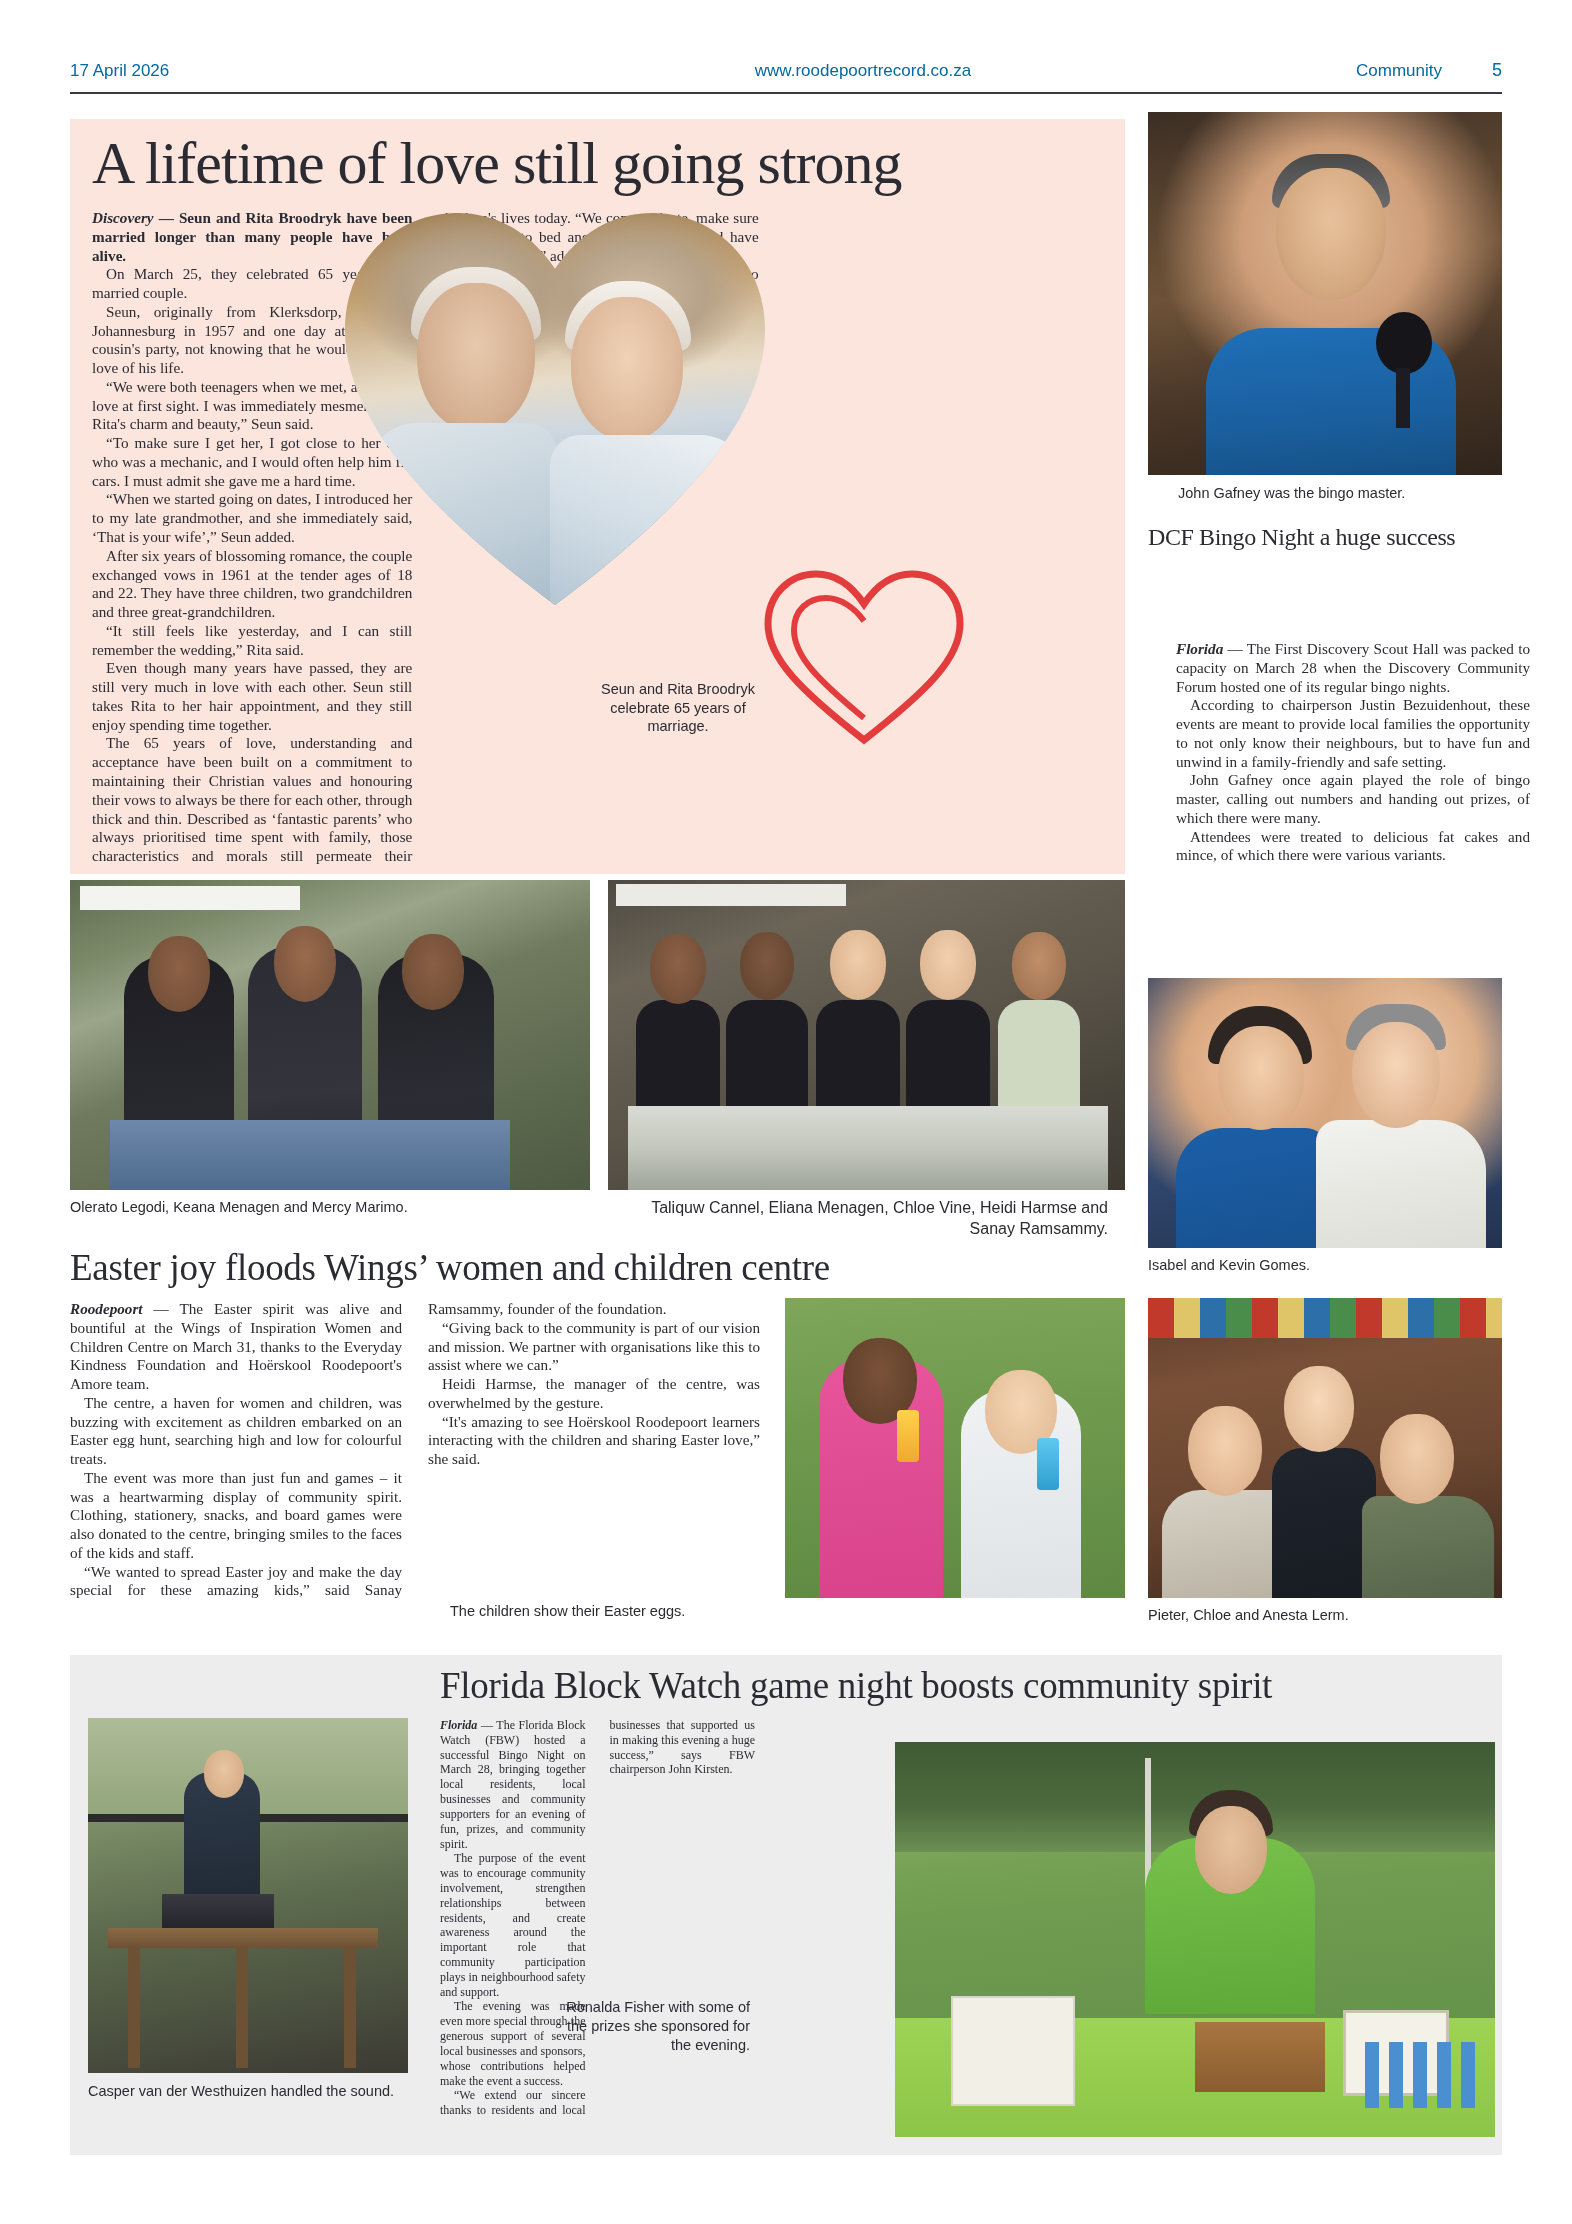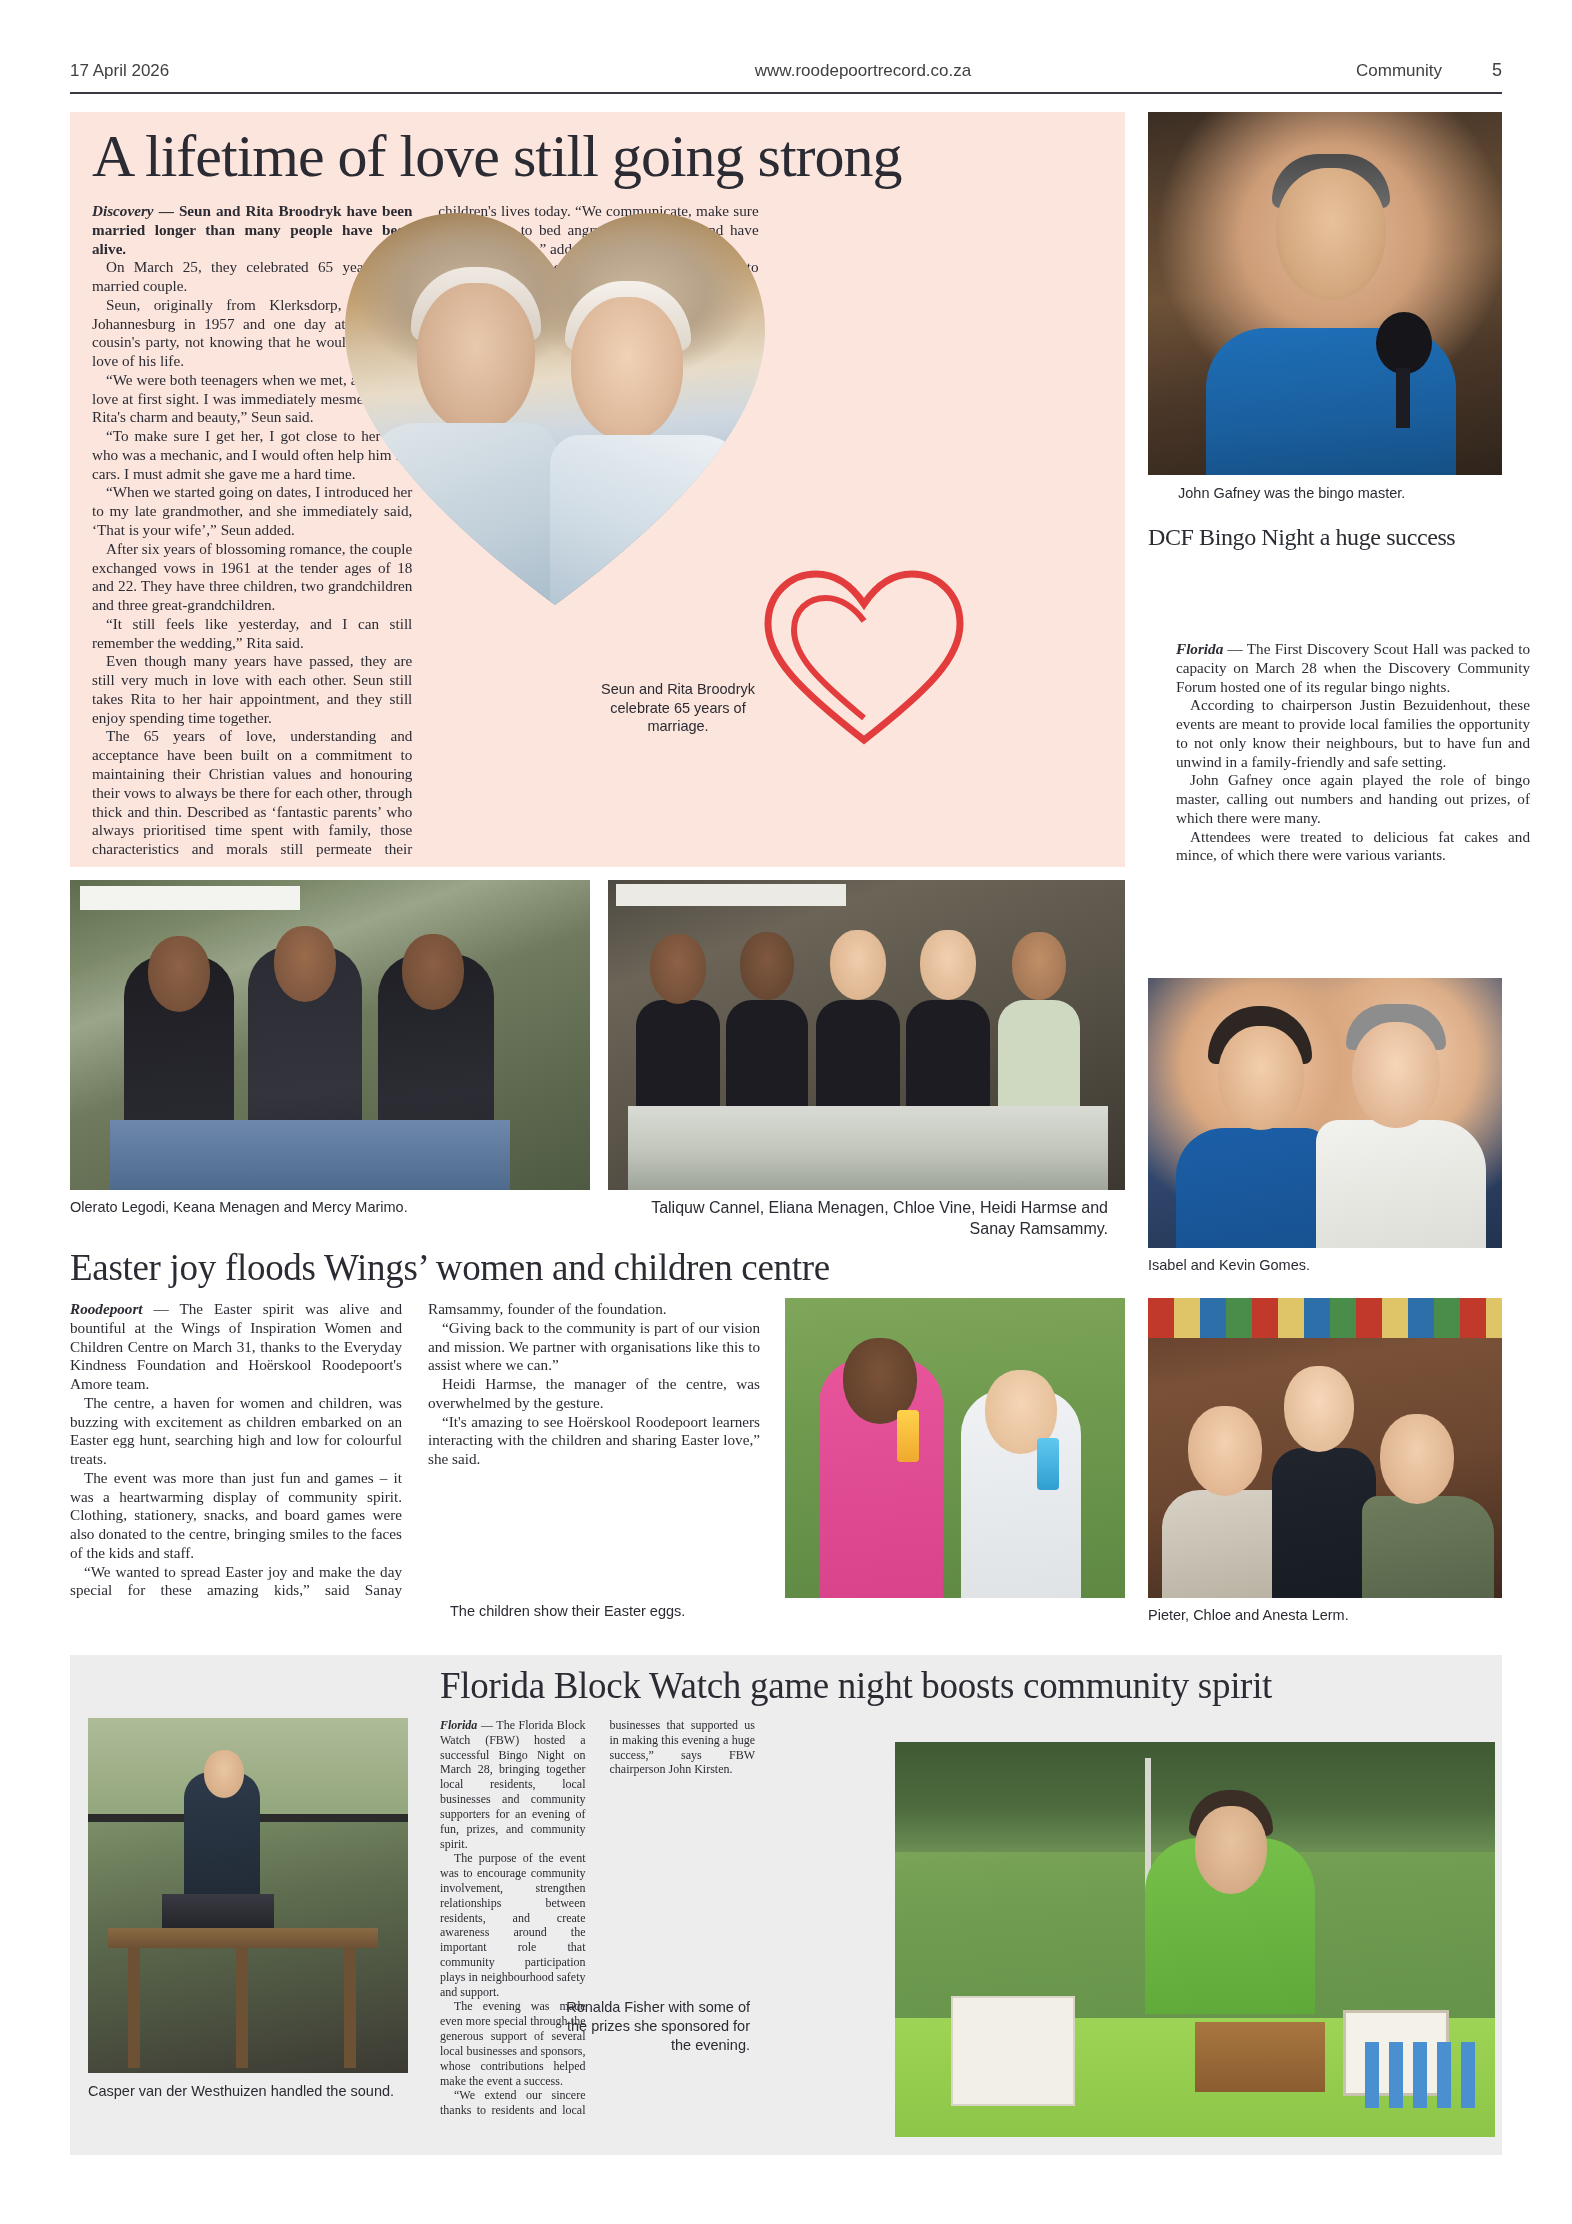--- a/index.html
+++ b/index.html
@@ -10,35 +10,35 @@
     color: #2b2b33;
     position: relative;
     overflow: hidden;
   }
 
   
   .page-header {
     position: absolute; left: 70px; top: 60px; width: 1432px; height: 26px;
     display: flex; align-items: baseline;
     font-family: "Liberation Sans", sans-serif;
-    font-size: 17px; color: #404040;
+    font-size: 17px; color: #0369a1;
   }
   .hdr-date { width: 300px; }
   .hdr-url { flex: 1; text-align: center; }
   .hdr-section { text-align: right; font-size: 17px; }
   .hdr-page { width: 60px; text-align: right; font-size: 18px; }
 
   .rule-top {
     position: absolute; left: 70px; top: 92px; width: 1432px;
     height: 2px; background: #3a3a44;
   }
 
   
   .lead-block {
-    position: absolute; left: 70px; top: 112px; width: 1055px; height: 755px;
+    position: absolute; left: 70px; top: 119px; width: 1055px; height: 755px;
     background: #fbe5dd;
     padding: 14px 20px 10px 22px;
   }
   .lead-headline {
     font-family: "Liberation Serif", serif;
     font-size: 60px; line-height: 1.0; font-weight: 400;
     letter-spacing: -1px; color: #2b2b33;
     margin-bottom: 16px;
   }
   .lead-cols {

